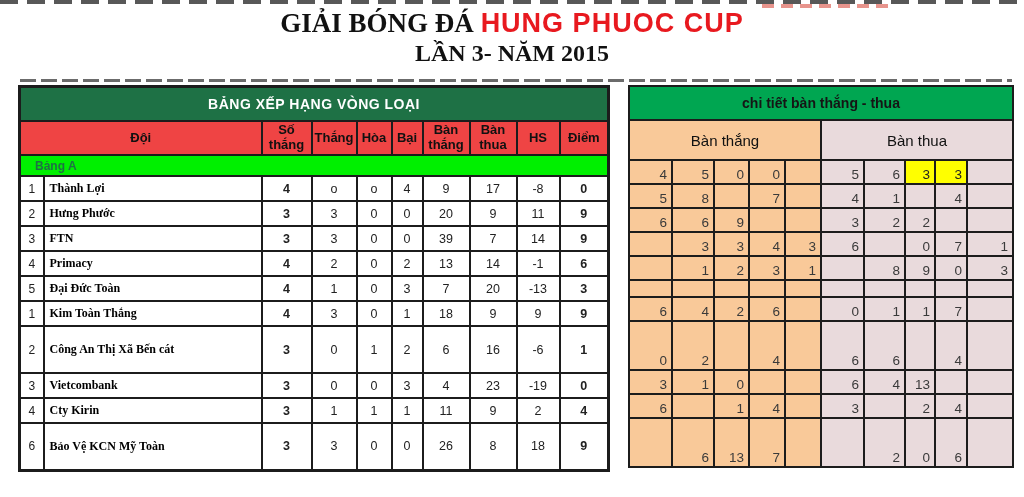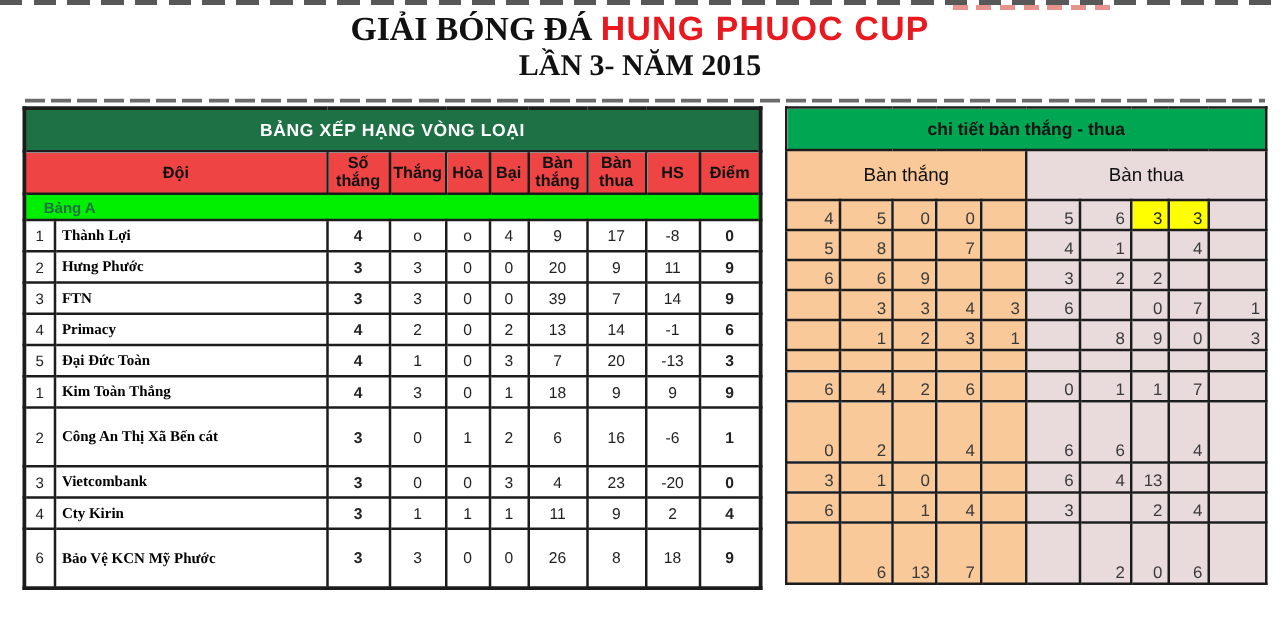--- a/index.html
+++ b/index.html
@@ -190,38 +190,38 @@
         </tr>
         <tr class="r">
           <td class="pos">3</td>
           <td class="team">Vietcombank</td>
           <td class="num b">3</td>
           <td class="num">0</td>
           <td class="num">0</td>
           <td class="num">3</td>
           <td class="num">4</td>
           <td class="num">23</td>
-          <td class="num">-20</td>
+          <td class="num">-19</td>
           <td class="num b">0</td>
         </tr>
         <tr class="r">
           <td class="pos">4</td>
           <td class="team">Cty Kirin</td>
           <td class="num b">3</td>
           <td class="num">1</td>
           <td class="num">1</td>
           <td class="num">1</td>
           <td class="num">11</td>
           <td class="num">9</td>
           <td class="num">2</td>
           <td class="num b">4</td>
         </tr>
         <tr class="tall">
           <td class="pos">6</td>
-          <td class="team">Bảo Vệ KCN Mỹ Phước</td>
+          <td class="team">Bảo Vệ KCN Mỹ Toàn</td>
           <td class="num b">3</td>
           <td class="num">3</td>
           <td class="num">0</td>
           <td class="num">0</td>
           <td class="num">26</td>
           <td class="num">8</td>
           <td class="num">18</td>
           <td class="num b">9</td>
         </tr>
       </tbody>

